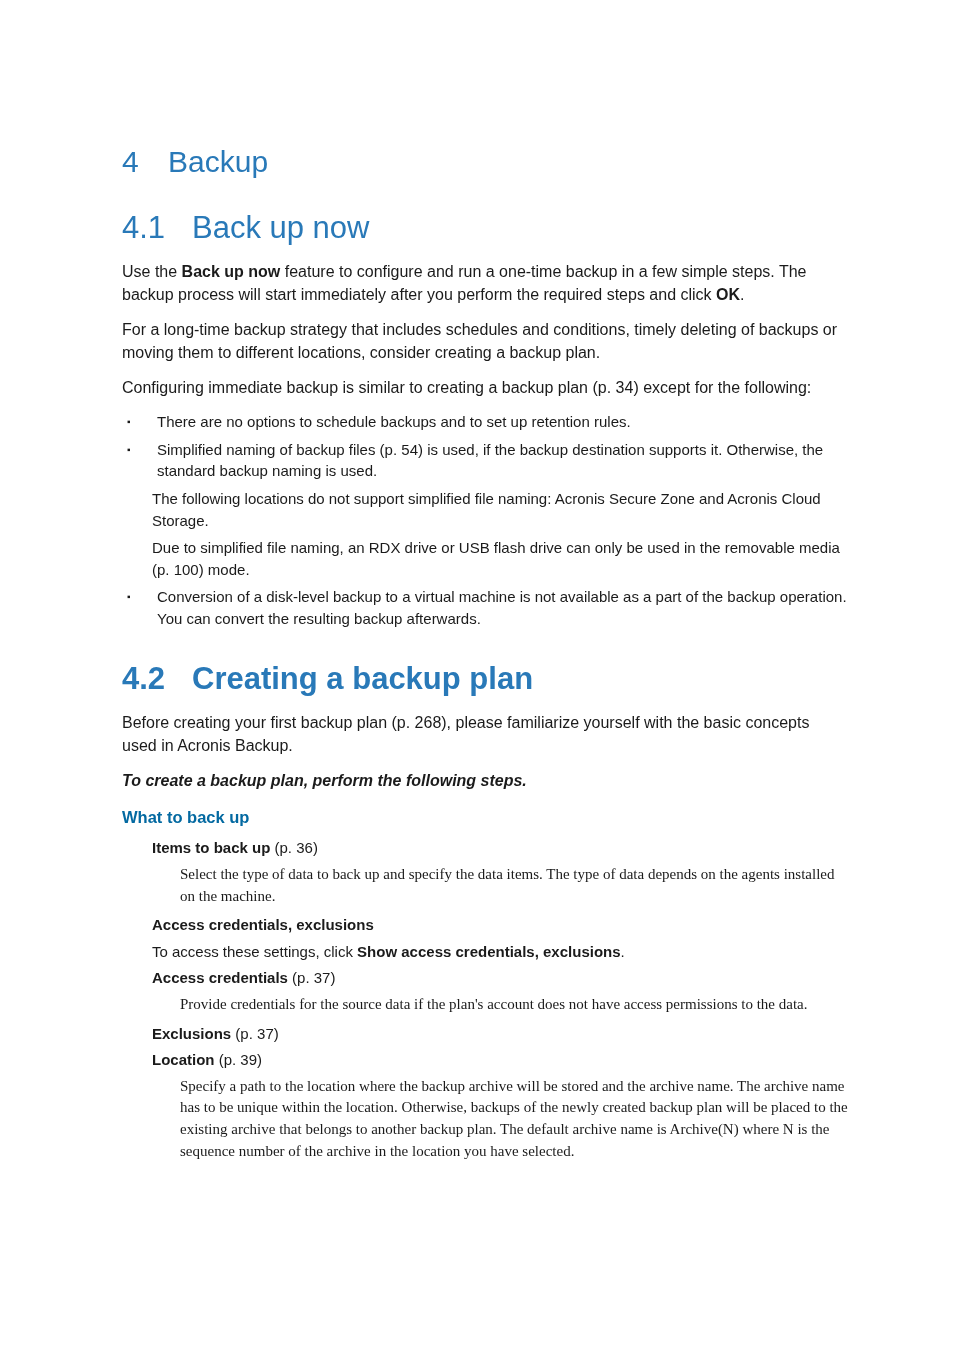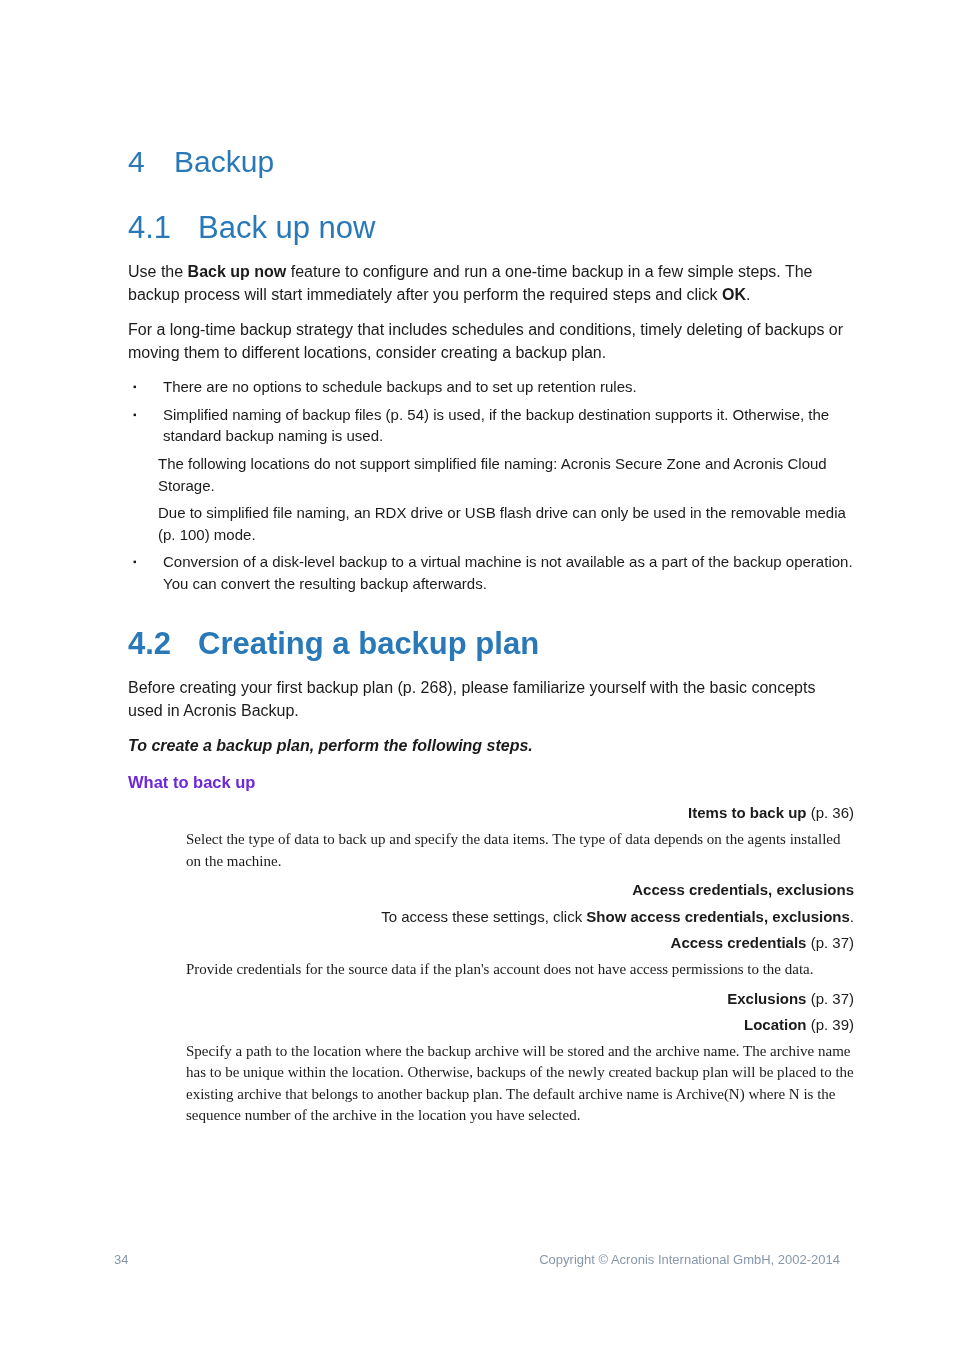--- a/index.html
+++ b/index.html
@@ -10,21 +10,21 @@
   html, body { margin: 0; padding: 0; background: #ffffff; }
   .page {
     position: relative;
     width: 954px;
     height: 1349px;
     background: #ffffff;
     overflow: hidden;
     font-family: "Liberation Sans", "DejaVu Sans", sans-serif;
     color: var(--text-color);
   }
-  .content { position: absolute; left: 128px; top: 145px; width: 726px; }
+  .content { position: absolute; left: 122px; top: 145px; width: 726px; }
 
   .h1 {
     color: var(--heading-color);
     font-size: 30px;
     font-weight: normal;
     line-height: 1.15;
     margin: 0 0 30px 0;
   }
   .h1 .num { display: inline-block; min-width: 46px; }
 
@@ -34,28 +34,28 @@
     font-weight: normal;
     line-height: 1.15;
     margin: 0 0 15px 0;
   }
   .h2 .num { display: inline-block; min-width: 70px; }
   .h2.sec2 { margin-top: 31px; font-weight: bold; }
 
   .para { font-size: 16px; line-height: 1.44; margin: 0 0 12px 0; }
   .lead { font-weight: bold; font-style: italic; margin-bottom: 12px; }
 
-  .h3 { font-size: 16.5px; font-weight: bold; margin: 16px 0 10px 0; color: #6d28d9; }
+  .h3 { font-size: 16.5px; font-weight: bold; margin: 16px 0 10px 0; color: #0369a1; }
 
   .bullet { display: flex; margin: 0 0 6px 0; font-size: 15px; line-height: 1.44; }
   .bullet .marker { flex: 0 0 30px; padding-left: 5px; font-size: 10px; line-height: 2.15; color: #1b1b1b; }
   .bullet .btext { flex: 1; }
 
   .note { margin: 0 0 6px 30px; font-size: 15px; line-height: 1.44; }
-  .ind1 { margin: 0 0 5px 30px; font-size: 15px; line-height: 1.44; text-align: right; }
+  .ind1 { margin: 0 0 5px 30px; font-size: 15px; line-height: 1.44; }
   .ind2 { margin: 0 0 7px 58px; font-size: 15px; line-height: 1.44; font-family: Liberation Serif, serif; }
 
   .b { font-weight: bold; }
 
   .footer {
     position: absolute;
     left: 114px;
     right: 114px;
     top: 1252px;
     font-size: 13px;
@@ -70,20 +70,21 @@
 
 <div class="page">
   <div class="content">
 
     <h1 class="h1"><span class="num">4</span><span>Backup</span></h1>
 
     <h2 class="h2"><span class="num">4.1</span><span>Back up now</span></h2>
 
     <p class="para"><span>Use the </span><span class="b">Back up now</span><span> feature to configure and run a one-time backup in a few simple steps. The backup process will start immediately after you perform the required steps and click </span><span class="b">OK</span><span>.</span></p>
     <p class="para">For a long-time backup strategy that includes schedules and conditions, timely deleting of backups or moving them to different locations, consider creating a backup plan.</p>
+    <p class="para">Configuring immediate backup is similar to creating a backup plan (p. 34) except for the following:</p>
 
     <div class="bullet">
       <span class="marker">▪</span>
       <div class="btext">There are no options to schedule backups and to set up retention rules.</div>
     </div>
 
     <div class="bullet">
       <span class="marker">▪</span>
       <div class="btext">Simplified naming of backup files (p. 54) is used, if the backup destination supports it. Otherwise, the standard backup naming is used.</div>
     </div>
@@ -113,17 +114,13 @@
     <p class="ind2">Provide credentials for the source data if the plan's account does not have access permissions to the data.</p>
 
     <p class="ind1"><span class="b">Exclusions</span><span> (p. 37)</span></p>
 
 
     <p class="ind1"><span class="b">Location</span><span> (p. 39)</span></p>
     <p class="ind2">Specify a path to the location where the backup archive will be stored and the archive name. The archive name has to be unique within the location. Otherwise, backups of the newly created backup plan will be placed to the existing archive that belongs to another backup plan. The default archive name is Archive(N) where N is the sequence number of the archive in the location you have selected.</p>
 
   </div>
 
-  <div class="footer">
-    <span>34</span>
-    <span>Copyright © Acronis International GmbH, 2002-2014</span>
-  </div>
 </div>
 
 </body></html>

